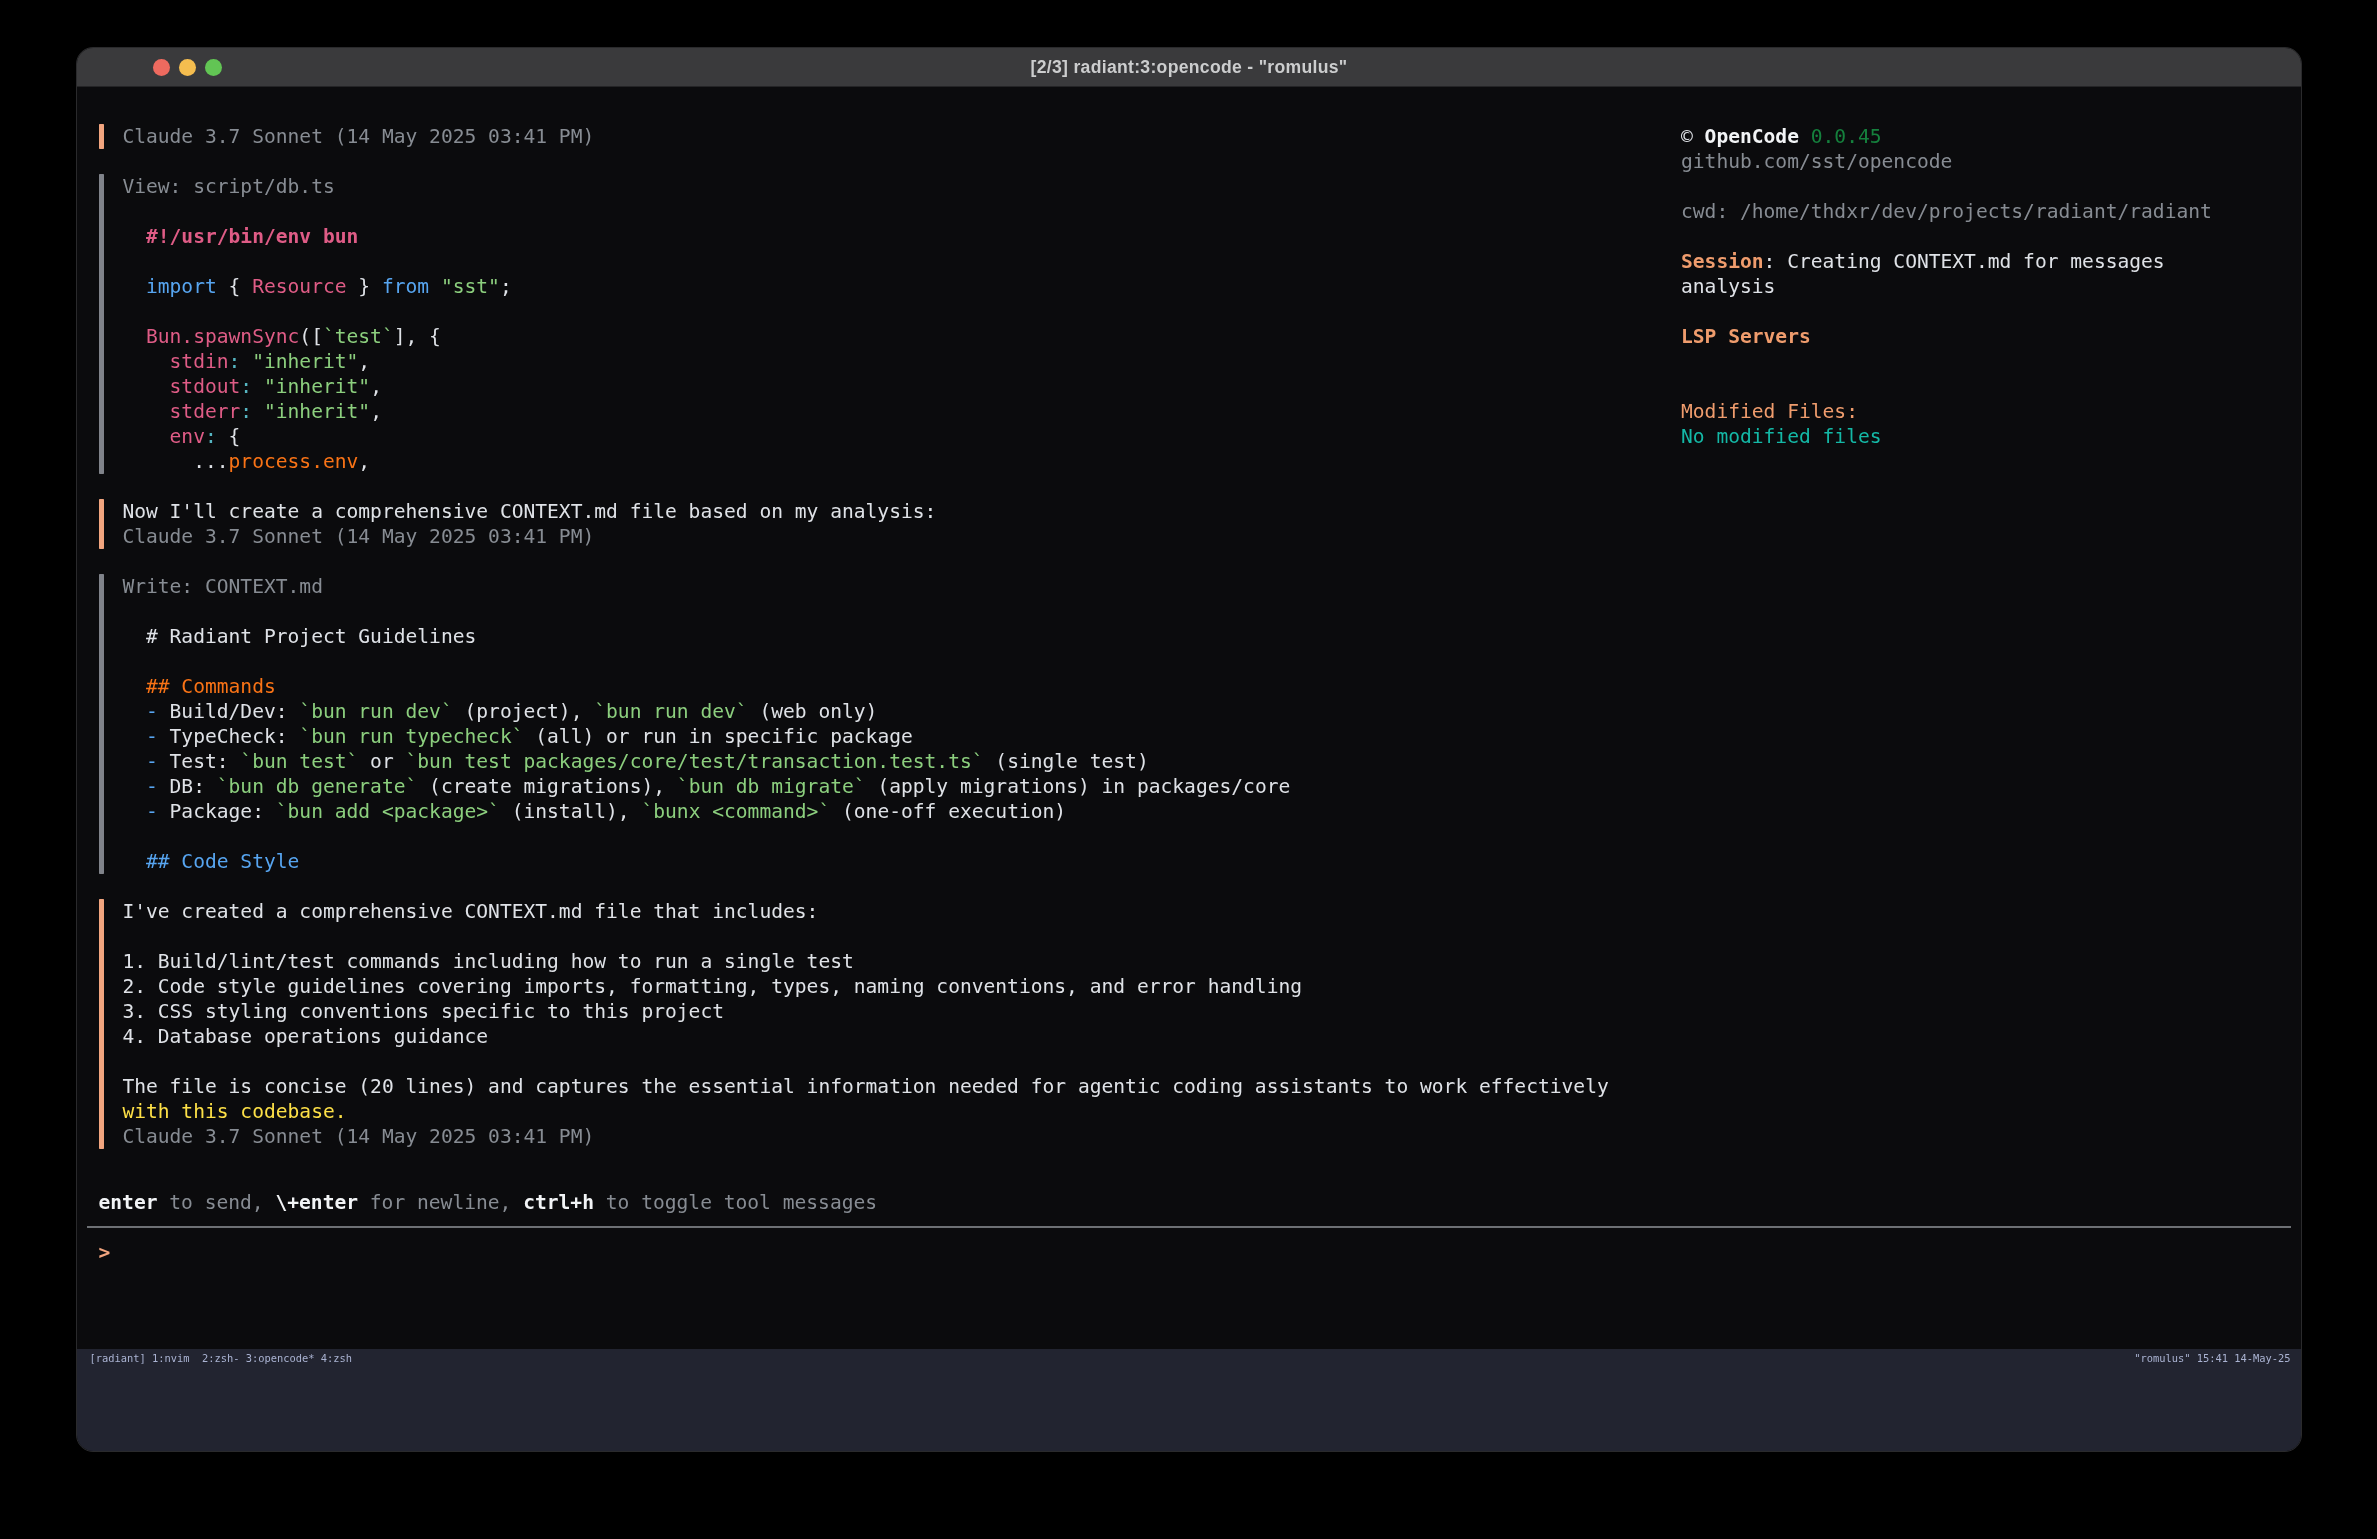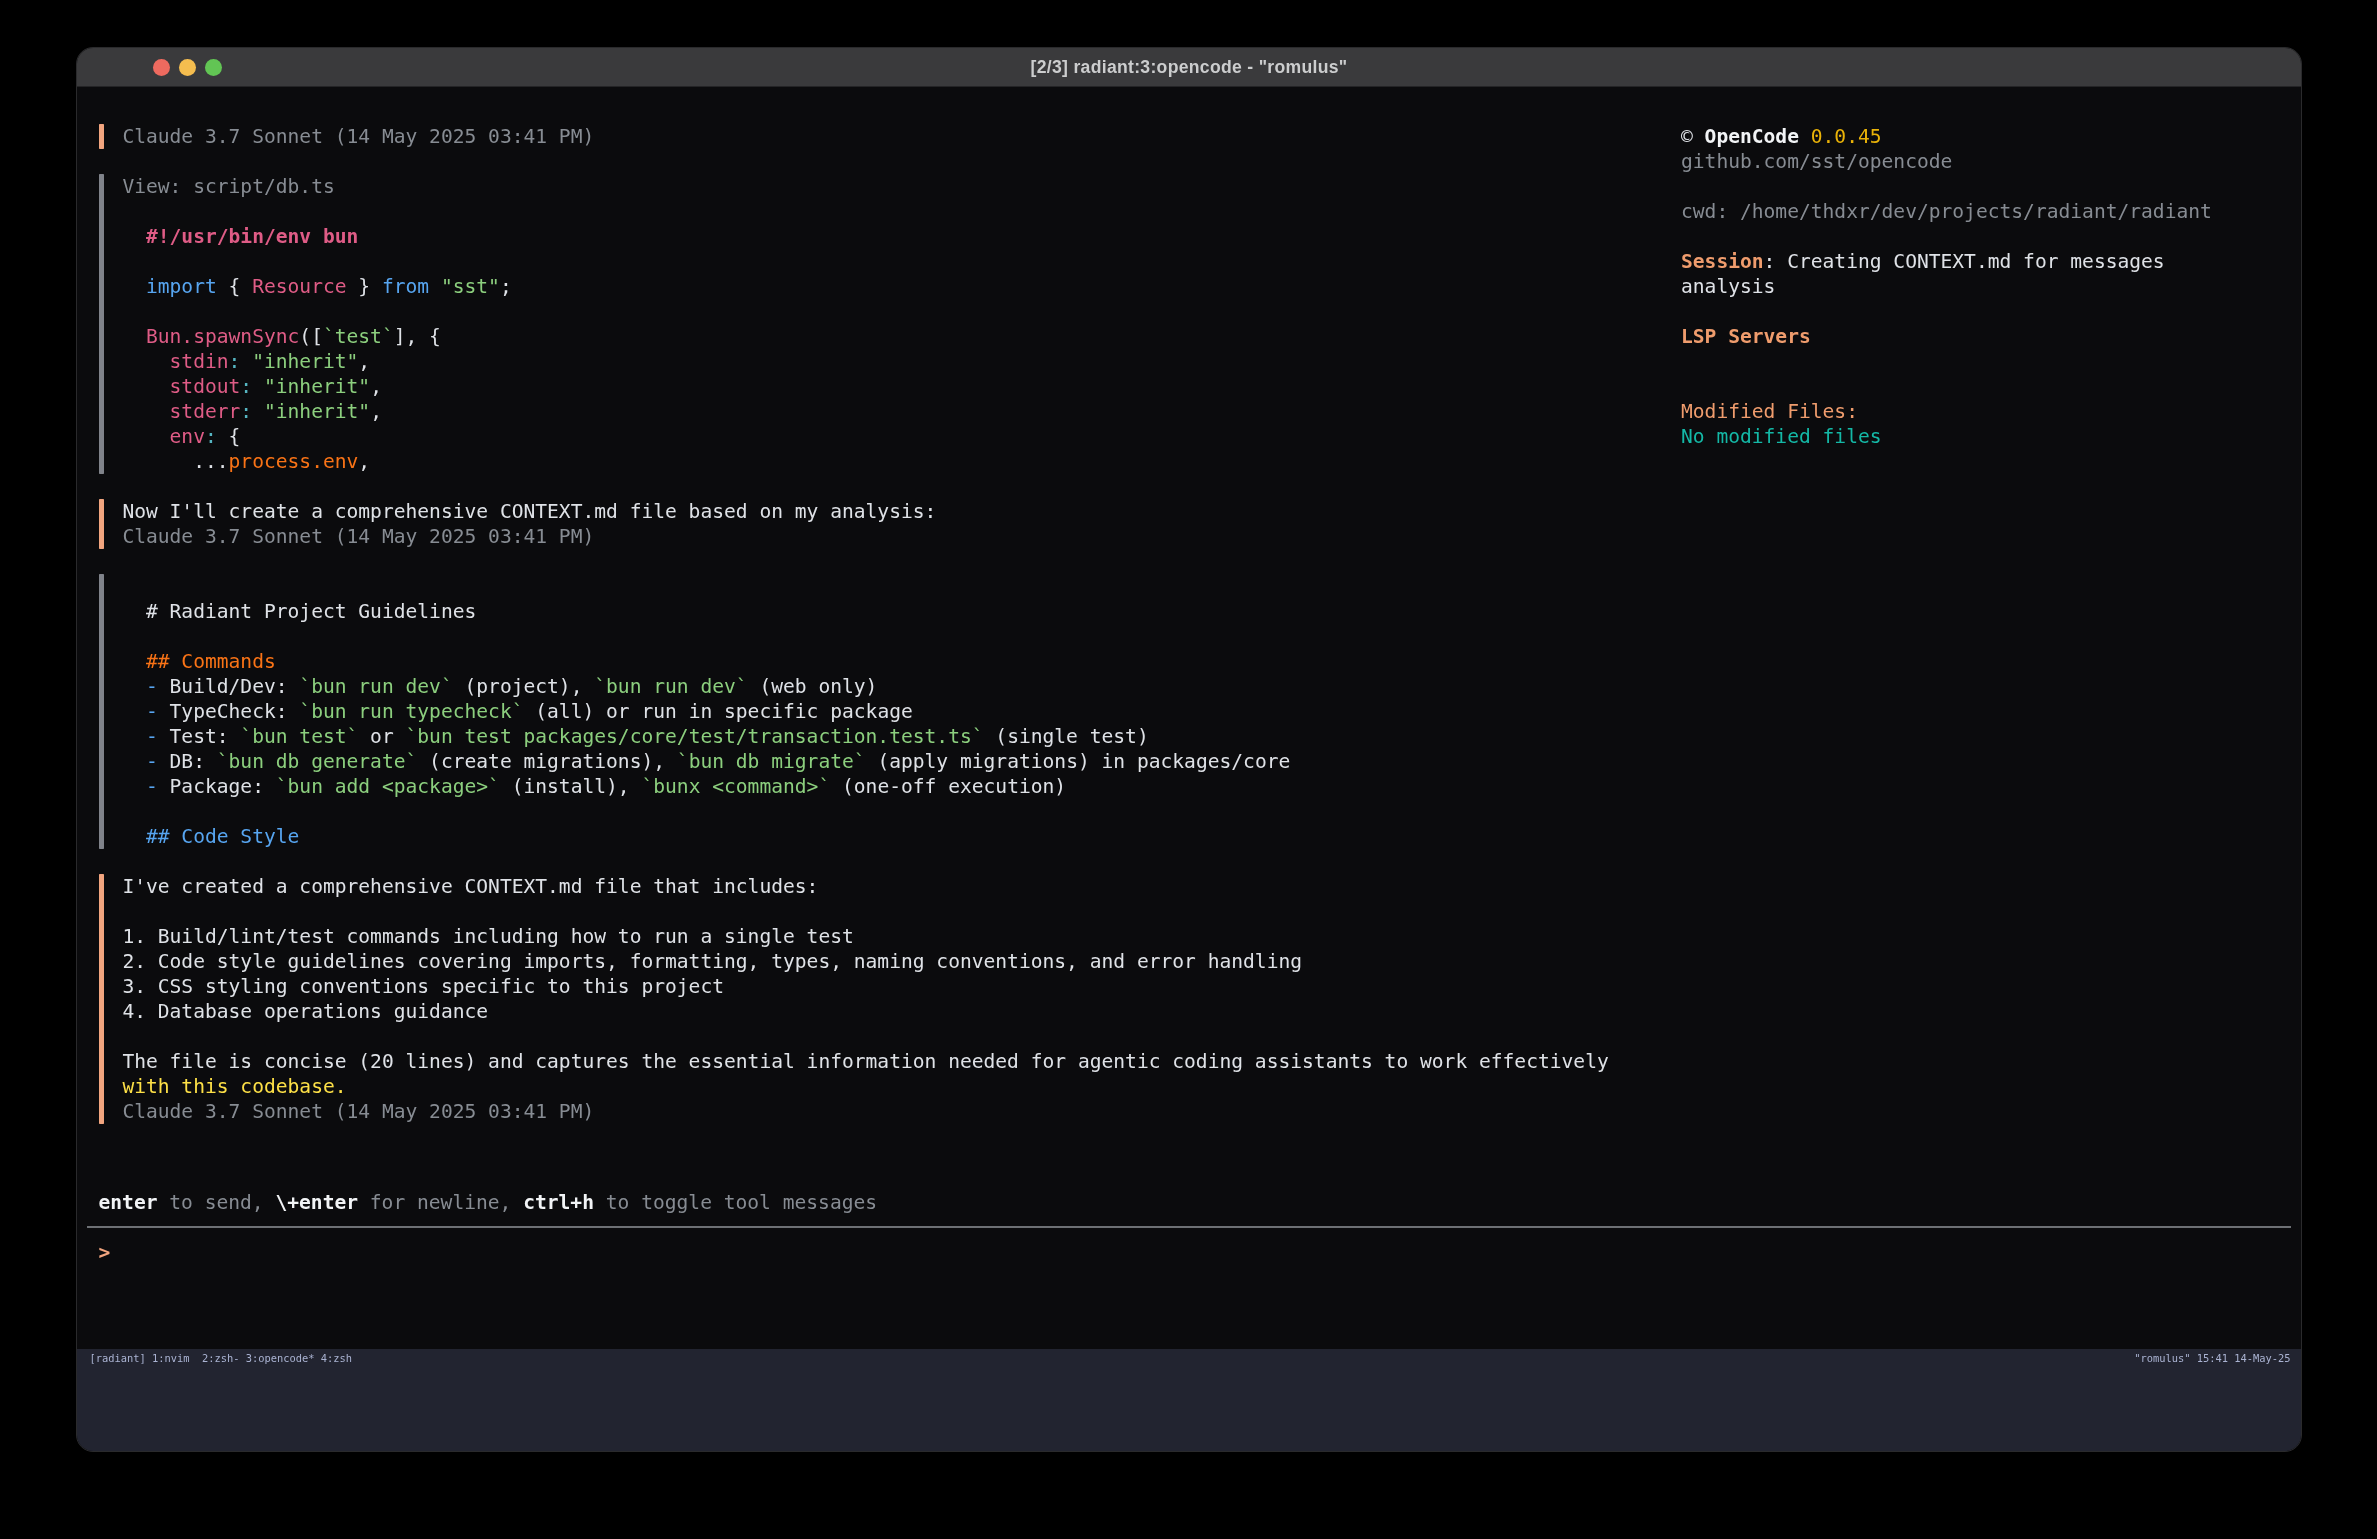--- a/index.html
+++ b/index.html
@@ -92,20 +92,21 @@
         <div class="block">
           <div class="accent-bar" style="background: rgb(242, 165, 127);"></div>
           <div>
             <div class="line"><span style="color: rgb(223, 226, 231);">Now I'll create a comprehensive CONTEXT.md file based on my analysis:</span></div>
             <div class="line"><span style="color: rgb(135, 140, 147);">Claude 3.7 Sonnet (14 May 2025 03:41 PM)</span></div>
           </div>
         </div>
         <div class="block">
           <div class="accent-bar" style="background: rgb(128, 131, 138);"></div>
           <div>
+            <div class="line"><span style="color: rgb(135, 140, 147);">Write: CONTEXT.md</span></div>
             <div class="line">&nbsp;</div>
             <div class="line"><span style="color: rgb(223, 226, 231);">  # Radiant Project Guidelines</span></div>
             <div class="line">&nbsp;</div>
             <div class="line"><span style="color: rgb(223, 226, 231);">  </span><span style="color: #f97316;">## Commands</span></div>
             <div class="line"><span style="color: rgb(223, 226, 231);">  </span><span style="color: rgb(87, 165, 240);">-</span><span style="color: rgb(223, 226, 231);"> Build/Dev: </span><span style="color: rgb(140, 207, 126);">`bun run dev`</span><span style="color: rgb(223, 226, 231);"> (project), </span><span style="color: rgb(140, 207, 126);">`bun run dev`</span><span style="color: rgb(223, 226, 231);"> (web only)</span></div>
             <div class="line"><span style="color: rgb(223, 226, 231);">  </span><span style="color: rgb(87, 165, 240);">-</span><span style="color: rgb(223, 226, 231);"> TypeCheck: </span><span style="color: rgb(140, 207, 126);">`bun run typecheck`</span><span style="color: rgb(223, 226, 231);"> (all) or run in specific package</span></div>
             <div class="line"><span style="color: rgb(223, 226, 231);">  </span><span style="color: rgb(87, 165, 240);">-</span><span style="color: rgb(223, 226, 231);"> Test: </span><span style="color: rgb(140, 207, 126);">`bun test`</span><span style="color: rgb(223, 226, 231);"> or </span><span style="color: rgb(140, 207, 126);">`bun test packages/core/test/transaction.test.ts`</span><span style="color: rgb(223, 226, 231);"> (single test)</span></div>
             <div class="line"><span style="color: rgb(223, 226, 231);">  </span><span style="color: rgb(87, 165, 240);">-</span><span style="color: rgb(223, 226, 231);"> DB: </span><span style="color: rgb(140, 207, 126);">`bun db generate`</span><span style="color: rgb(223, 226, 231);"> (create migrations), </span><span style="color: rgb(140, 207, 126);">`bun db migrate`</span><span style="color: rgb(223, 226, 231);"> (apply migrations) in packages/core</span></div>
             <div class="line"><span style="color: rgb(223, 226, 231);">  </span><span style="color: rgb(87, 165, 240);">-</span><span style="color: rgb(223, 226, 231);"> Package: </span><span style="color: rgb(140, 207, 126);">`bun add &lt;package&gt;`</span><span style="color: rgb(223, 226, 231);"> (install), </span><span style="color: rgb(140, 207, 126);">`bunx &lt;command&gt;`</span><span style="color: rgb(223, 226, 231);"> (one-off execution)</span></div>
             <div class="line">&nbsp;</div>
@@ -123,21 +124,21 @@
             <div class="line"><span style="color: rgb(223, 226, 231);">4. Database operations guidance</span></div>
             <div class="line">&nbsp;</div>
             <div class="line"><span style="color: rgb(223, 226, 231);">The file is concise (20 lines) and captures the essential information needed for agentic coding assistants to work effectively</span></div>
             <div class="line"><span style="color: #fde047;">with this codebase.</span></div>
             <div class="line"><span style="color: rgb(135, 140, 147);">Claude 3.7 Sonnet (14 May 2025 03:41 PM)</span></div>
           </div>
         </div>
       </div>
 
     <div class="sidebar" id="sidebar">
-        <div class="line"><span style="color: rgb(223, 226, 231);">© </span><span style="color: rgb(242, 244, 246); font-weight: bold;">OpenCode</span><span style="color: #eab308;"> 0.0.45</span></div>
+        <div class="line"><span style="color: rgb(223, 226, 231);">© </span><span style="color: rgb(242, 244, 246); font-weight: bold;">OpenCode</span><span style="color: #15803d;"> 0.0.45</span></div>
         <div class="line"><span style="color: rgb(135, 140, 147);">github.com/sst/opencode</span></div>
         <div class="line">&nbsp;</div>
         <div class="line"><span style="color: rgb(135, 140, 147);">cwd: /home/thdxr/dev/projects/radiant/radiant</span></div>
         <div class="line">&nbsp;</div>
         <div class="line"><span style="color: rgb(239, 156, 109); font-weight: bold;">Session</span><span style="color: rgb(223, 226, 231);">: Creating CONTEXT.md for messages</span></div>
         <div class="line"><span style="color: rgb(223, 226, 231);">analysis</span></div>
         <div class="line">&nbsp;</div>
         <div class="line"><span style="color: rgb(239, 156, 109); font-weight: bold;">LSP Servers</span></div>
         <div class="line">&nbsp;</div>
         <div class="line">&nbsp;</div>

